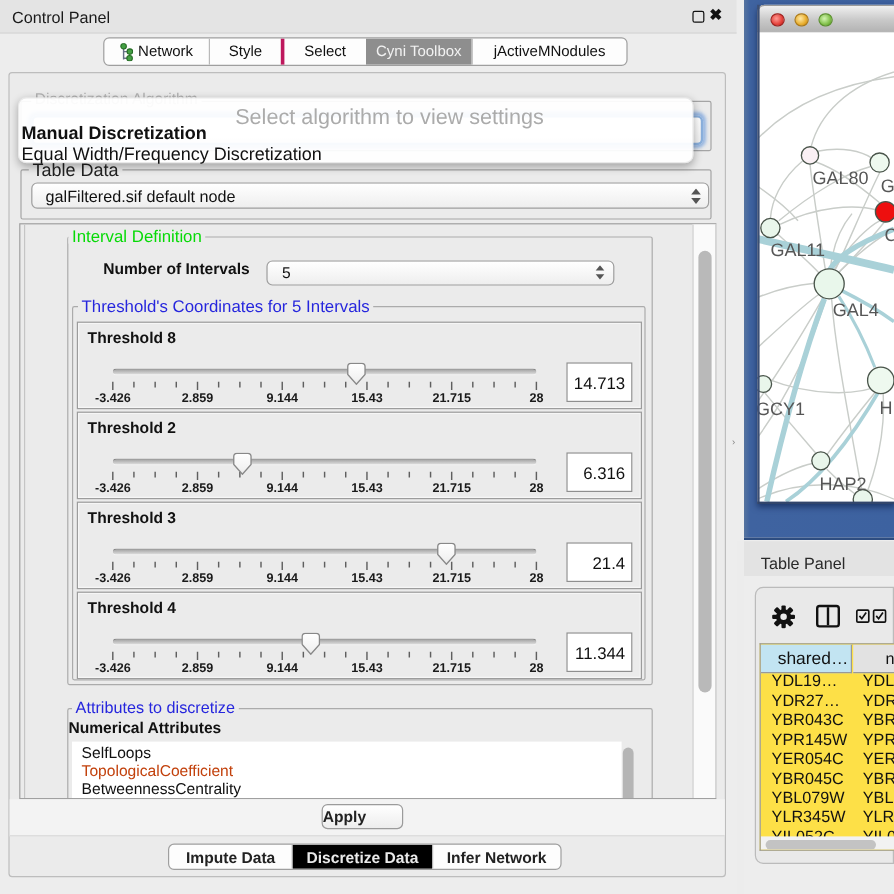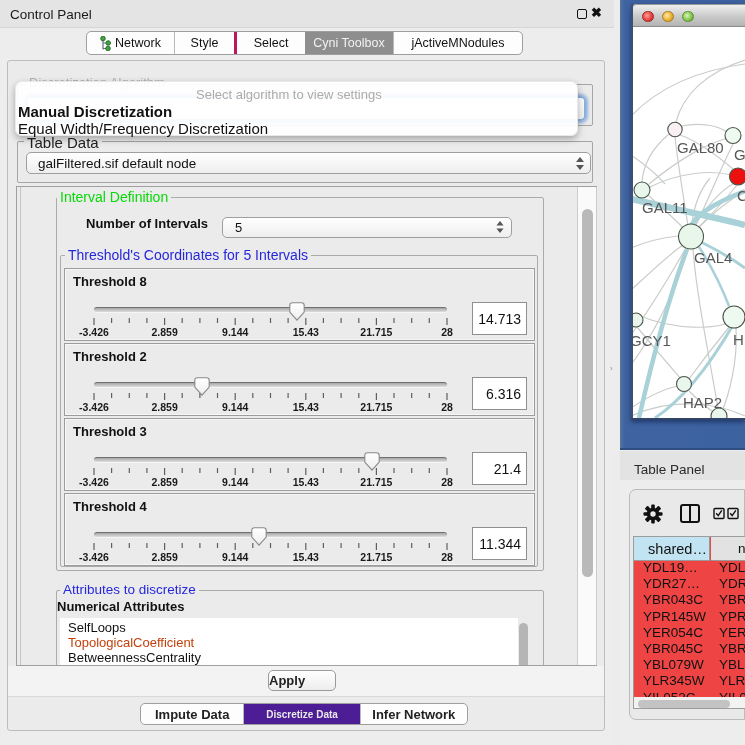--- a/index.html
+++ b/index.html
@@ -255,21 +255,21 @@
   </div>
 
   <div class="abs" style="left:577px;top:187px;width:20px;height:478px;background:#fafafa;border-left:1px solid #cccccc;border-right:1px solid #cccccc;"></div>
   <div class="abs" style="left:582px;top:209px;width:11px;height:368px;border-radius:6px;background:#b9b9b9;"></div>
 
   <div class="abs" style="left:8px;top:666px;width:596px;height:31px;background:#f3f3f3;border-bottom:1px solid #d8d8d8;"></div>
   <div class="abs" style="left:268px;top:670px;width:68px;height:21px;background:linear-gradient(#ffffff,#ededed);border:1px solid #9b9b9b;border-radius:5px;text-align:left;font-size:13px;font-weight:bold;color:#222;line-height:19px;">Apply</div>
 
   <div class="abs" style="left:140px;top:703px;width:328px;height:22px;background:#fdfdfd;border:1px solid #9f9f9f;border-radius:5px;overflow:hidden;display:flex;font-weight:bold;">
     <div style="width:104px;display:flex;align-items:center;justify-content:center;font-size:13px;color:#222;border-right:1px solid #b9b9b9;">Impute Data</div>
-    <div style="width:116px;display:flex;align-items:center;justify-content:center;font-size:10px;color:#e9e9e9;background:#4c1d95;">Discretize Data</div>
+    <div style="width:116px;display:flex;align-items:center;justify-content:center;font-size:13px;color:#e9e9e9;background:#000000;">Discretize Data</div>
     <div style="width:108px;display:flex;align-items:center;justify-content:center;font-size:13px;color:#222;border-left:1px solid #b9b9b9;">Infer Network</div>
   </div>
 </div>
 
 <div class="abs" style="left:610px;top:364px;width:4px;height:9px;color:#8a8a8a;font-size:8px;">›</div>
 
 <div class="abs" style="left:614px;top:0;width:131px;height:451px;background:#ededed;"></div>
 <div class="abs" style="left:620px;top:0;width:125px;height:450px;background:linear-gradient(90deg,#56749f 0,#3f63a0 5px,#3d62a0 100%);border-bottom:2px solid #2e4d80;"></div>
 
 <div class="abs" style="left:631px;top:4px;width:114px;height:416px;border-radius:6px 0 0 0;box-shadow:0 2px 5px rgba(0,20,60,0.55);background:#ffffff;">
@@ -370,27 +370,27 @@
   </div>
   <svg class="abs" style="left:83px;top:17px;" width="26 " height="13" viewBox="0 0 26 13">
     <g fill="none" stroke="#111" stroke-width="1.4">
       <rect x="1" y="1.5" width="10" height="10" rx="1"></rect>
       <path d="M3.2 6.2 L5.2 8.6 L8.8 3.4"></path>
       <rect x="15" y="1.5" width="10" height="10" rx="1"></rect>
       <path d="M17.2 6.2 L19.2 8.6 L22.8 3.4"></path>
     </g>
   </svg>
 
-  <div class="abs" style="left:3px;top:46px;width:113px;height:173px;background:#ef4444;border:1px solid #9d9d9d;border-right:none;overflow:hidden;font-size:13.5px;color:#111;">
+  <div class="abs" style="left:3px;top:46px;width:113px;height:173px;background:#fde047;border:1px solid #9d9d9d;border-right:none;overflow:hidden;font-size:13.5px;color:#111;">
     <div class="abs" style="left:0;top:0;width:76px;height:24px;background:#c2e4f2;border-right:1px solid #999;border-bottom:1px solid #999;text-align:center;line-height:24px;font-size:14.5px;text-indent:12px;">shared…</div>
     <div class="abs" style="left:77px;top:0;width:42px;height:24px;background:#e2e2e2;border-bottom:1px solid #999;padding-left:27px;line-height:24px;">na</div>
     <div class="abs" style="left:9px;top:23px;line-height:16.2px;">YDL19…<br>YDR27…<br>YBR043C<br>YPR145W<br>YER054C<br>YBR045C<br>YBL079W<br>YLR345W<br>YIL052C</div>
     <div class="abs" style="left:85px;top:23px;line-height:16.2px;">YDL1<br>YDR2<br>YBR0<br>YPR1<br>YER0<br>YBR0<br>YBL0<br>YLR3<br>YIL0</div>
     <div class="abs" style="left:0px;top:160px;width:113px;height:14px;background:#f2f2f2;"></div>
     <div class="abs" style="left:4px;top:163px;width:92px;height:8px;border-radius:4px;background:#c3c3c3;"></div>
   </div>
 </div>
 
 <div class="abs" style="left:15px;top:81px;width:563px;height:55px;background:rgba(255,255,255,0.93);border-radius:7px;box-shadow:0 3px 7px rgba(0,0,0,0.3);border:1px solid rgba(200,200,200,0.4);">
-  <div class="abs" style="left:180px;top:5px;font-size:13px;color:#ababab;">Select algorithm to view settings</div>
+  <div class="abs" style="left:180px;top:5px;font-size:18px;color:#ababab;">Select algorithm to view settings</div>
   <div class="abs" style="left:2px;top:21px;font-size:15px;font-weight:bold;color:#111;">Manual Discretization</div>
   <div class="abs" style="left:2px;top:38px;font-size:15px;color:#111;">Equal Width/Frequency Discretization</div>
 </div>
 
 </body></html>

